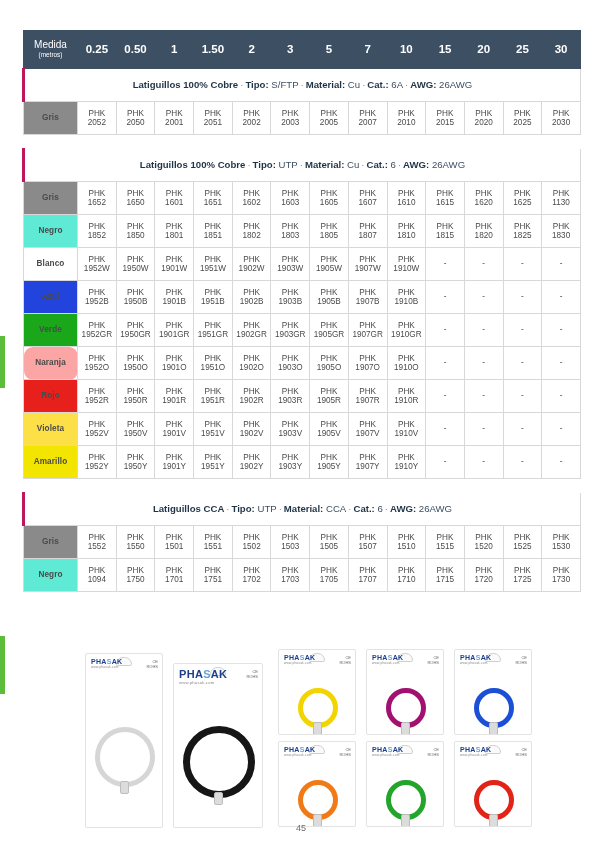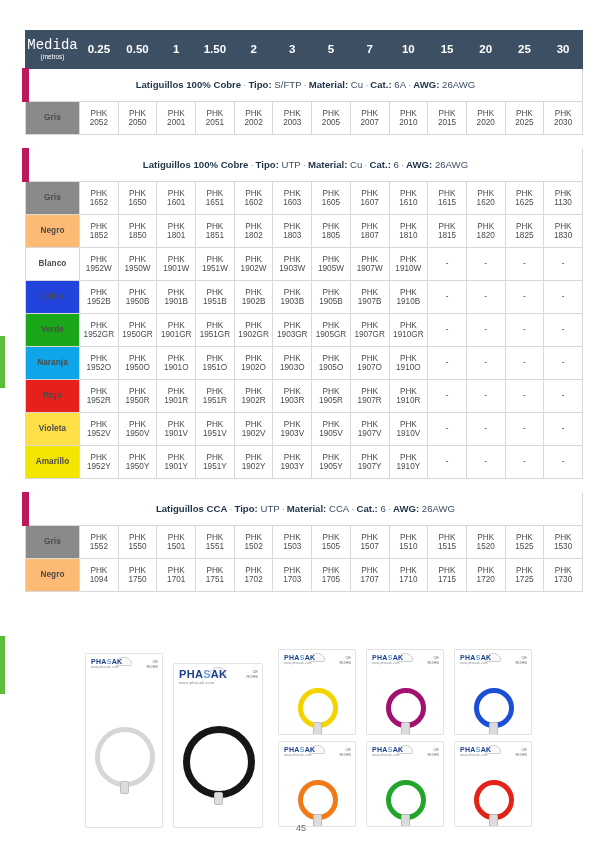--- a/index.html
+++ b/index.html
@@ -55,30 +55,30 @@
     height: 38px;
     font-weight: bold;
     font-size: 11.5px;
     border: 1px solid #3d4f63;
   }
   tr.head th.first {
     font-size: 7.6px;
     font-weight: normal;
     line-height: 1.15;
   }
-  .medida-top { font-size: 14px; font-family: Liberation Mono, monospace; }
+  .medida-top { font-size: 10px; }
   .medida-sub { font-size: 6.4px; }
 
   
   tr.section td {
     height: 33px;
     background: #ffffff;
     font-size: 9.6px;
     color: #3d4f63;
-    border-left: 7px solid #be185d;
+    border-left: 3px solid #be185d;
     border-right: 1px solid #d8d8d8;
   }
   tr.section td b { color: #1f3347; }
   tr.section .dot { color: #7c8a99; padding: 0 2px; }
 
   
   tr.data td { height: 33px; }
   td.colorcell {
     font-weight: bold;
     font-size: 9.6px;
@@ -86,25 +86,25 @@
   }
   td.sku {
     font-size: 8.2px;
     color: #4a4a4a;
   }
   td.sku .l1, td.sku .l2 { display: block; }
   td.dash { font-size: 9px; color: #777; }
 
   
   .c-gris    { background: #8a8a8a; color: #ffffff; }
-  .c-negro   { background: #fdba74; color: #ffffff; }
+  .c-negro   { background: #5eead4; color: #ffffff; }
   .c-blanco  { background: #ffffff; color: #222222; margin-top: 27px; }
   .c-azul    { background: #2244dd; color: #ffffff; }
   .c-verde   { background: #1aa81a; color: #ffffff; }
-  .c-naranja { background: #0ea5e9; color: #ffffff; }
+  .c-naranja { background: #fca5a5; color: #ffffff; border-radius: 9px; }
   .c-rojo    { background: #e8201c; color: #ffffff; }
   .c-violeta { background: #fde047; color: #ffffff; }
   .c-amarillo{ background: #f2e500; color: #333333; }
 
   tr.spacer td {
     height: 14px;
     border-left: 1px solid #ffffff;
     border-right: 1px solid #ffffff;
     border-top: 1px solid #ffffff;
     border-bottom: 1px solid #ffffff;
@@ -436,21 +436,21 @@
             <td class="sku">
               <span class="l1">PHK</span>
               <span class="l2">1910W</span>
             </td>
             <td class="dash">-</td>
             <td class="dash">-</td>
             <td class="dash">-</td>
             <td class="dash">-</td>
           </tr>
           <tr class="data">
-            <td class="colorcell c-azul">Cobre</td>
+            <td class="colorcell c-azul">Azul</td>
             <td class="sku">
               <span class="l1">PHK</span>
               <span class="l2">1952B</span>
             </td>
             <td class="sku">
               <span class="l1">PHK</span>
               <span class="l2">1950B</span>
             </td>
             <td class="sku">
               <span class="l1">PHK</span>

